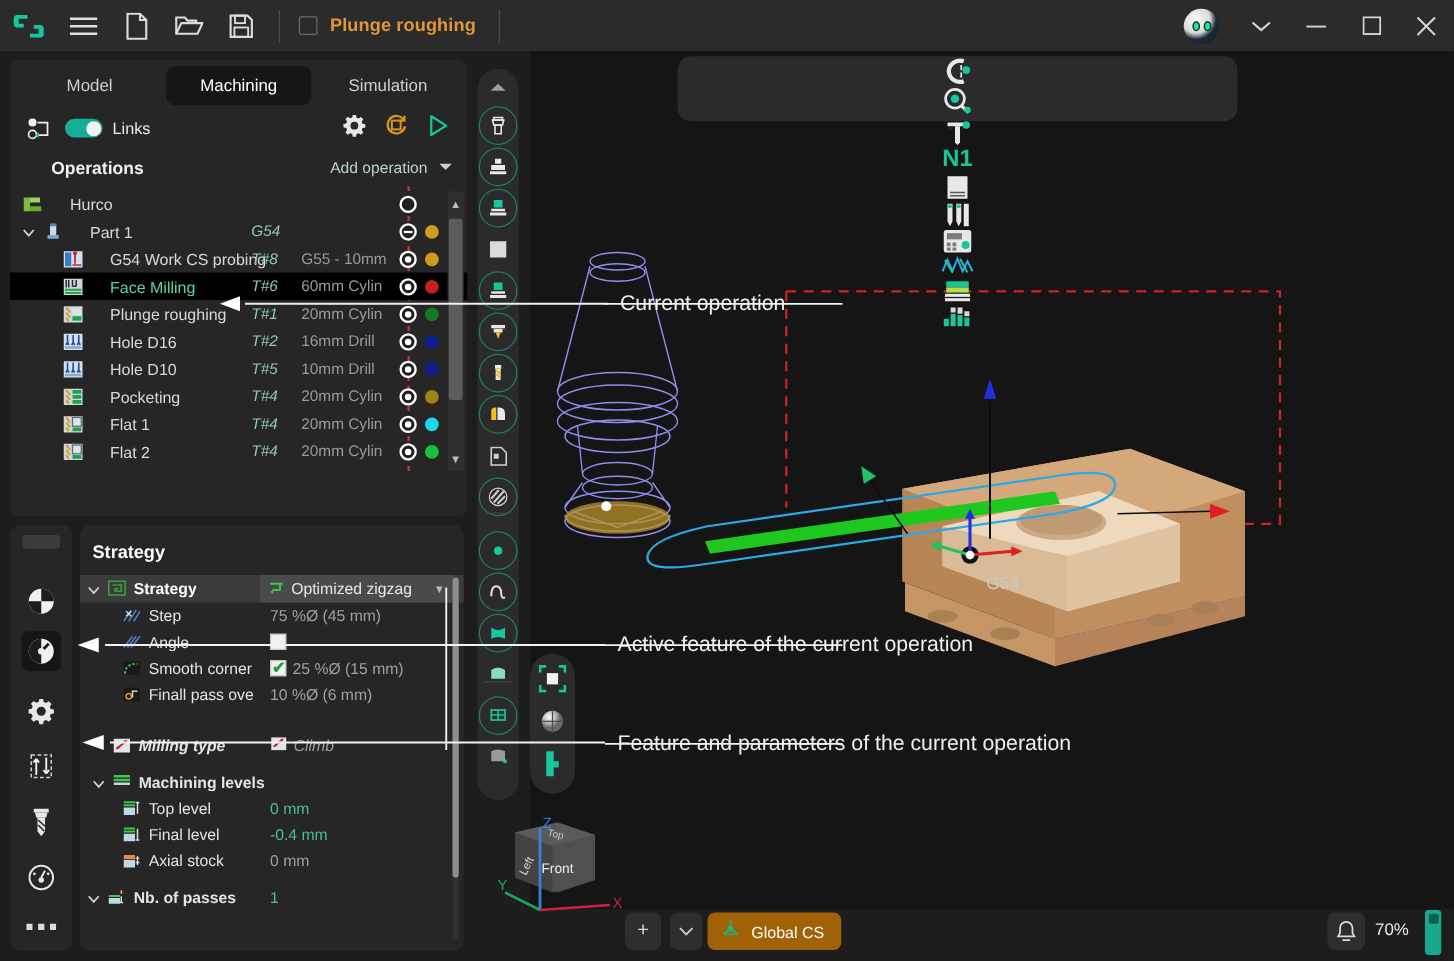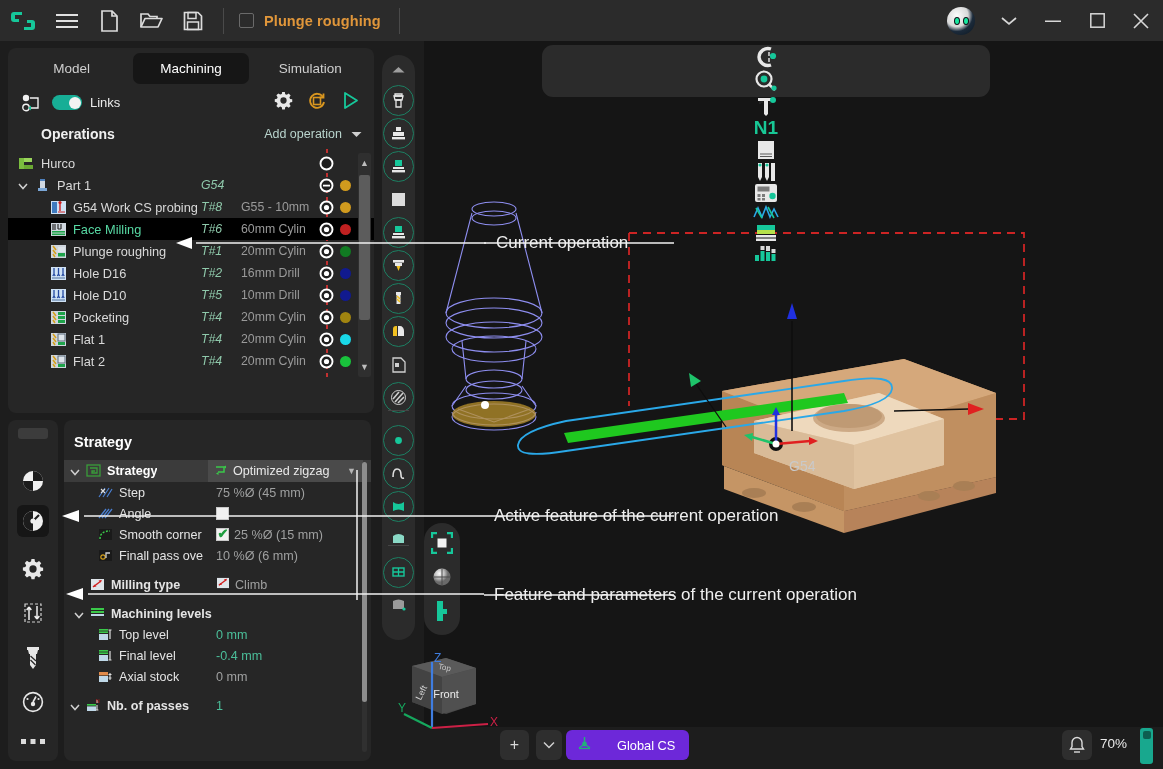--- a/index.html
+++ b/index.html
@@ -65,21 +65,21 @@
 
   .ops-header { display: flex; align-items: center; height: 30px; padding: 0 12px 0 26px; }
   .ops-title { font-size: 14px; font-weight: bold; color: #f0f0f0; }
   .ops-add { margin-left: auto; font-size: 12.5px; color: #b9d4cd; cursor: pointer; }
   .chev-small { margin-left: 9px; color: #cfcfcf; font-size: 10px; }
   .caret { color: #cfcfcf; font-size: 11px; margin-right: 7px; display:inline-block;}
 
   
   .tree { position: relative; padding: 3px 0 0 0; height: 232px; }
   .tree-row { position: relative; display: flex; align-items: center; height: 22px;
-    font-size: 12.8px; cursor: pointer; }
+    font-size: 12.8px; cursor: pointer; gap: 15px; }
   .tree-row.selected { background: #000000; }
   .tree-row .ic { width: 17px; height: 15px; margin-right: 6px; flex: none; }
   .tree-row .nm { color: #d9d9d9; white-space: nowrap; overflow: hidden; }
   .tree-row.selected .nm { color: #57d8a3; }
   .tree-row .tool { position: absolute; left: 193px; color: #8fc9ab; font-size: 12.3px; font-style: italic; }
   .tree-row .desc { position: absolute; left: 233px; color: #9a9a9a; font-size: 12.3px;
     width: 78px; overflow: hidden; white-space: nowrap; }
   .tree-row .rad { position: absolute; left: 311px; width: 15px; height: 15px; }
   .tree-row .dot { position: absolute; left: 332px; width: 11px; height: 11px; border-radius: 50%; }
   .tree-line { position: absolute; left: 318px; top: 0; width: 1.5px; height: 100%;
@@ -154,22 +154,22 @@
     align-items: center; padding-top: 6px; gap: 6px; }
   .mini .m { width: 28px; height: 28px; display: flex; align-items: center; justify-content: center;
     cursor: pointer; }
 
   
   .anno-txt { position: absolute; font-size: 17px; color: #efefef; white-space: nowrap; }
 
   
   .btm-btn { position: absolute; height: 30px; background: #2e2e2e; border-radius: 6px;
     display: flex; align-items: center; justify-content: center; color: #d8d8d8; cursor: pointer; }
-  .cs-chip { position: absolute; left: 566px; top: 730px; height: 30px; background: #6d28d9;
-    border-radius: 6px; display: flex; align-items: center; padding: 0 14px 0 10px; gap: 24px;
+  .cs-chip { position: absolute; left: 566px; top: 730px; height: 30px; background: #a16207;
+    border-radius: 6px; display: flex; align-items: center; padding: 0 14px 0 10px; gap: 8px;
     cursor: pointer; }
   .cs-chip .t { font-size: 12.8px; color: #ffffff; }
   .bell { position: absolute; left: 1062px; top: 730px; width: 30px; height: 30px;
     background: #2e2e2e; border-radius: 6px; display: flex; align-items: center;
     justify-content: center; cursor: pointer; }
   .zoomtxt { position: absolute; left: 1100px; top: 736px; font-size: 13.5px; color: #e9e9e9; }
   .zslider { position: absolute; left: 1140px; top: 728px; width: 13px; height: 36px;
     background: #18a88e; border-radius: 3px; cursor: pointer; }
   .zslider::after { content: ""; position: absolute; left: 2.5px; top: 3px; width: 8px; height: 8px;
     background: #0d5f50; border-radius: 2px; }
@@ -583,21 +583,21 @@
           <span class="pic"><svg width="15" height="13" viewBox="0 0 15 13">
               <rect x="1" y="1" width="13" height="11" fill="#1a1a1a"></rect>
               <circle cx="5" cy="8" r="2.2" fill="none" stroke="#d6a01a" stroke-width="1.2"></circle>
               <path d="M8 9 v-5 h4" fill="none" stroke="#cfcfcf" stroke-width="1.3"></path>
             </svg></span>
           <span class="lbl">Finall pass ove</span>
           <span class="val">
             <span>10 %Ø (6 mm)</span>
           </span>
         </div>
-        <div class="sp-row" style="padding-left: 26px; margin-top: 8px;">
+        <div class="sp-row" style="padding-left: 26px; margin-top: 20px; font-style: italic;">
           <span class="pic"><svg width="15" height="13" viewBox="0 0 15 13">
               <rect x="1" y="1" width="13" height="11" fill="#dfe5ea"></rect>
               <path d="M3 9 L11 3" stroke="#d02020" stroke-width="1.5"></path>
               <path d="M12 2 l-3.5 0.5 l2 2z" fill="#d02020"></path>
               <path d="M3 9 l3.5 -0.5 l-2 -2z" fill="#d02020"></path>
             </svg></span>
           <span class="lbl bold">Milling type</span>
           <span class="val">
             <span><svg width="14" height="12" viewBox="0 0 15 13">
                 <rect x="1" y="1" width="13" height="11" fill="#dfe5ea"></rect>

